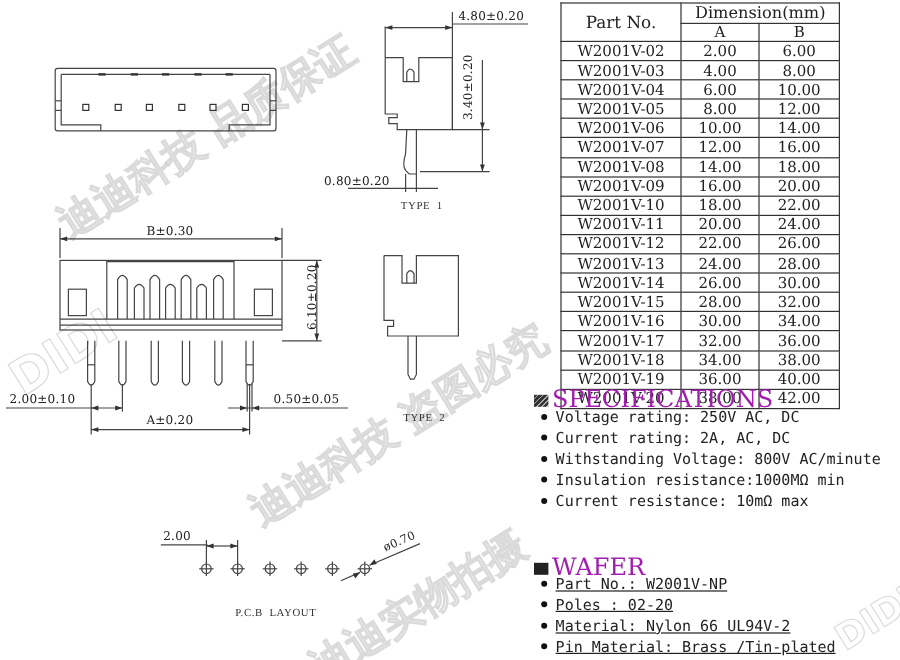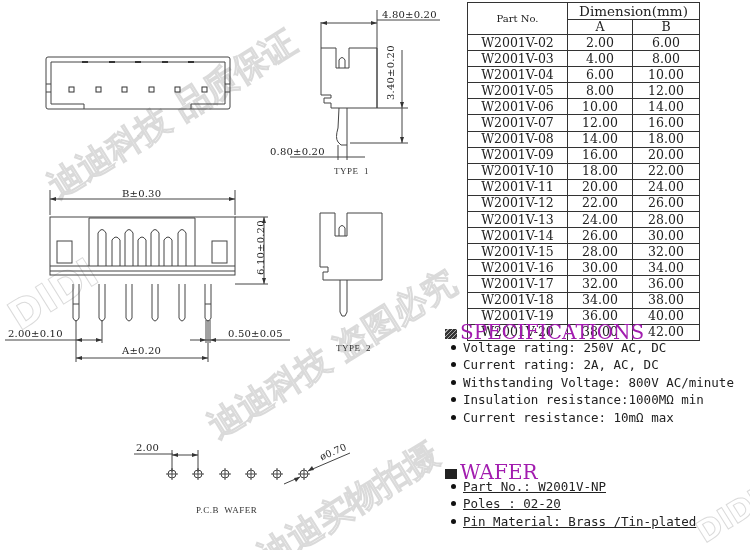--- a/index.html
+++ b/index.html
@@ -9,21 +9,21 @@
   .dim { font-family:"DejaVu Serif", serif; font-size:10px; color:#222; white-space:nowrap; letter-spacing:0.2px; }
   .dim-small { font-size:9.5px; }
   .label-type { font-family:"Liberation Serif", serif; font-size:9px; color:#333; letter-spacing:0.5px; }
   
   #dim-table { position:absolute; left:467px; top:2px; border-collapse:collapse;
                font-family:"DejaVu Serif", serif; font-size:12.5px; color:#222; }
   #dim-table td, #dim-table th { border:1.5px solid #333; padding:0; height:15.1px; line-height:14px; text-align:center; font-weight:normal; }
   #dim-table .c-part { width:99px; }
   #dim-table .c-a { width:64px; }
   #dim-table .c-b { width:66px; }
-  #dim-table th.part-head { font-size:10px; }
+  #dim-table th.part-head { font-size:14px; }
   #dim-table th.dim-head { font-size:13.5px; height:16px; }
   #dim-table th.sub-head { height:14px; }
   
   .section-title { position:absolute; font-family:"DejaVu Serif", serif; font-size:20px; color:#a21caf; white-space:nowrap; }
   .spec-list { position:absolute; list-style:none; margin:0; padding:0;
                font-family:"DejaVu Sans Mono", "Liberation Mono", monospace; font-size:12.5px; color:#222; }
   .spec-list li { height:17.4px; line-height:17.4px; white-space:nowrap; }
   .spec-list li .bullet { display:inline-block; width:5px; height:5px; background:#111; border-radius:50%;
                           margin:0 7px 2px 3px; vertical-align:middle; }
   .square-icon { display:inline-block; width:12px; height:10px; background:#222; margin-right:3px; vertical-align:0px; }
@@ -197,21 +197,21 @@
   </g>
   <g fill="#333">
     <polygon points="172,455 178,453 178,457"></polygon>
     <polygon points="198,455 192,453 192,457"></polygon>
     <polygon points="300,477 294,478 296,482"></polygon>
     <polygon points="308,471 314,470 312,466"></polygon>
   </g>
 </svg>
 <div class="abs dim" style="left:136px; top:442px;">2.00</div>
 <div class="abs dim dim-small" style="left:318px; top:452px; transform:rotate(-23deg); transform-origin:left top;">ø0.70</div>
-<div class="abs label-type" style="left:196px; top:505px; white-space:pre;">P.C.B  WAFER</div>
+<div class="abs label-type" style="left:196px; top:505px; white-space:pre;">P.C.B  LAYOUT</div>
 
 <table id="dim-table">
   <thead>
     <tr>
       <th class="c-part part-head" rowspan="2">Part No.</th>
       <th class="dim-head" colspan="2">Dimension(mm)</th>
     </tr>
     <tr>
       <th class="c-a sub-head">A</th>
       <th class="c-b sub-head">B</th>
@@ -326,14 +326,15 @@
   <li><span class="bullet"></span><span>Insulation resistance:1000MΩ min</span></li>
   <li><span class="bullet"></span><span>Current resistance: 10mΩ max</span></li>
 </ul>
 
 <div class="section-title" style="left:445px; top:460px;">
   <span class="square-icon"></span><span>WAFER</span>
 </div>
 <ul class="spec-list" style="left:448px; top:478px;text-decoration:underline;">
   <li><span class="bullet"></span><span>Part No.: W2001V-NP</span></li>
   <li><span class="bullet"></span><span>Poles : 02-20</span></li>
+  <li><span class="bullet"></span><span>Material: Nylon 66 UL94V-2</span></li>
   <li><span class="bullet"></span><span>Pin Material: Brass /Tin-plated</span></li>
 </ul>
 
 </body></html>

